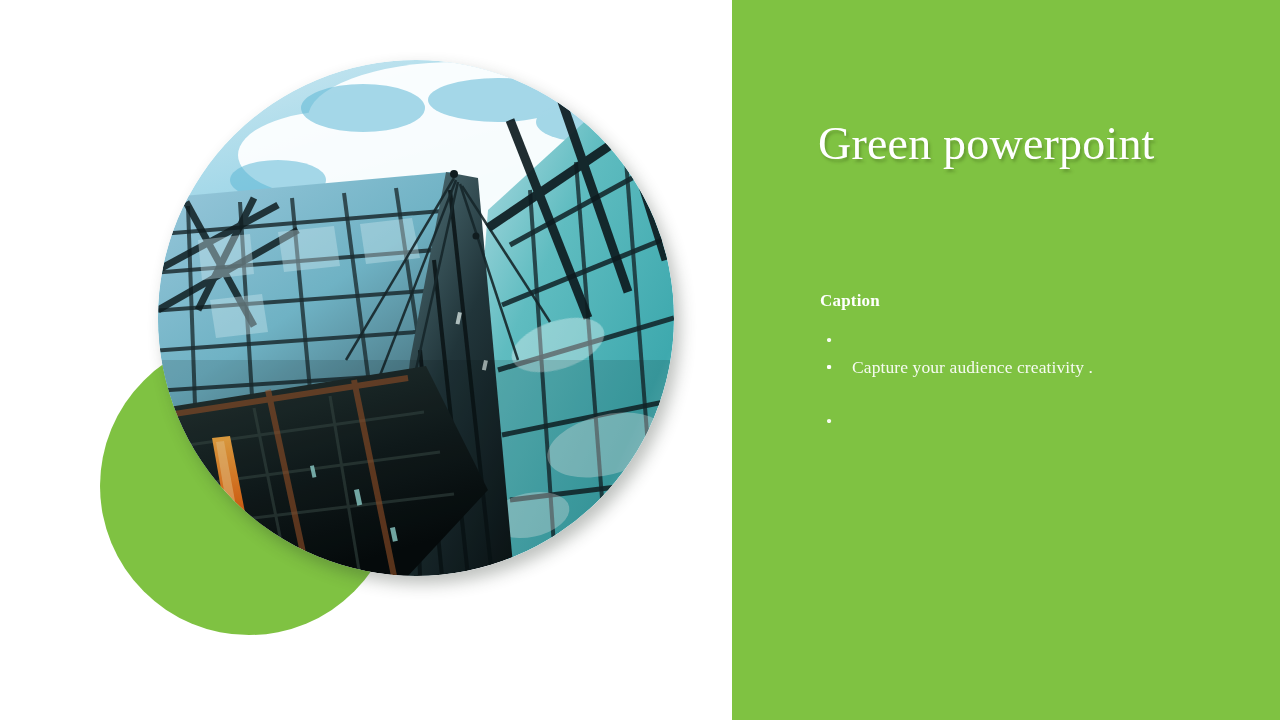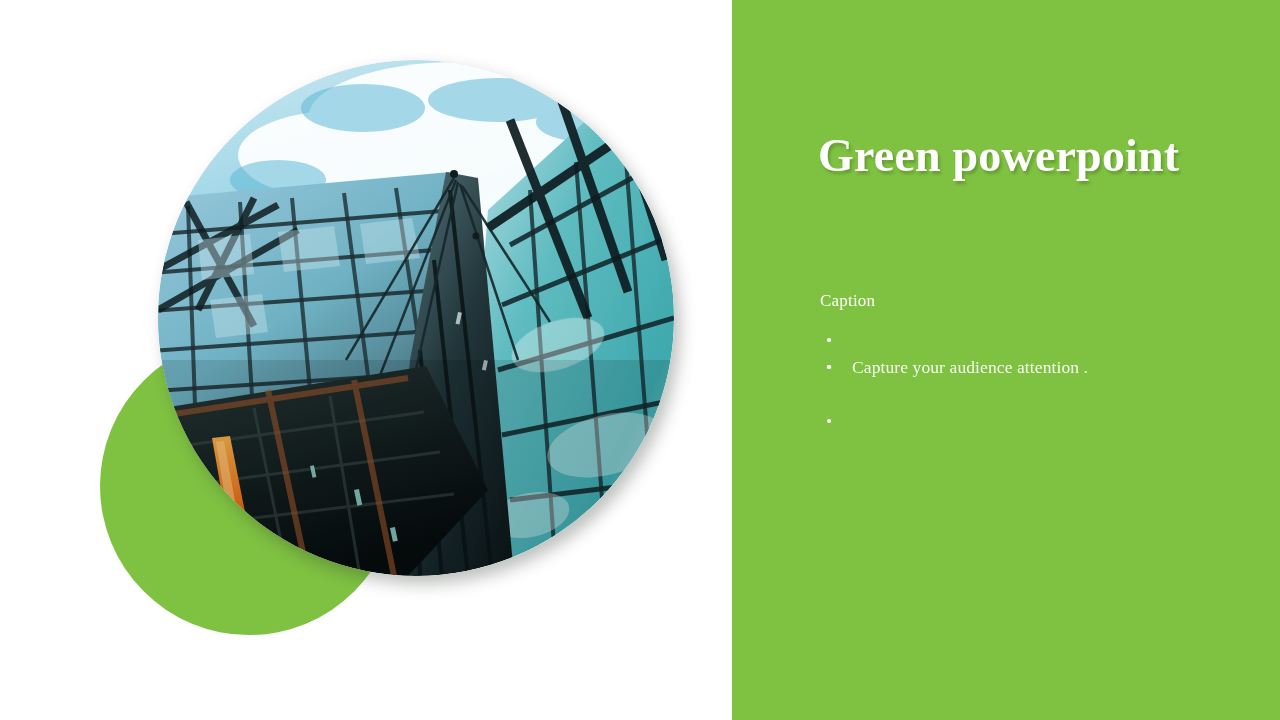--- a/index.html
+++ b/index.html
@@ -27,36 +27,36 @@
     left: 732px;
     top: 0;
     width: 548px;
     height: 720px;
     background: #7fc242;
   }
 
   .title {
     position: absolute;
     left: 86px;      
-    top: 124px;
+    top: 112px;
     width: 420px;
     font-size: 46px;
     line-height: 1.38;
-    font-weight: bold;
+    font-weight: normal;
     color: #ffffff;
     text-shadow: 2px 3px 3px rgba(70,110,30,0.45);
     letter-spacing: 0.2px;
   }
 
   .caption-heading {
     position: absolute;
     left: 88px;      
     top: 291px;
     font-size: 17px;
-    font-weight: normal;
+    font-weight: bold;
     color: #ffffff;
     letter-spacing: 0.2px;
   }
 
   .bullet-list {
     position: absolute;
     left: 88px;
     top: 327px;
     width: 412px;
     list-style: none;
@@ -308,21 +308,21 @@
 
     <ul class="bullet-list">
       <li class="bullet-item">
         <span class="bullet-dot">•</span>
       </li>
       <li class="bullet-item">
         <span class="bullet-dot">•</span>
       </li>
       <li class="bullet-item">
         <span class="bullet-dot">•</span>
-        <span>Capture your audience attention .</span>
+        <span>Capture your audience creativity .</span>
       </li>
       <li class="bullet-item">
         <span class="bullet-dot">•</span>
       </li>
     </ul>
   </div>
 
 </div>
 
 </body></html>

